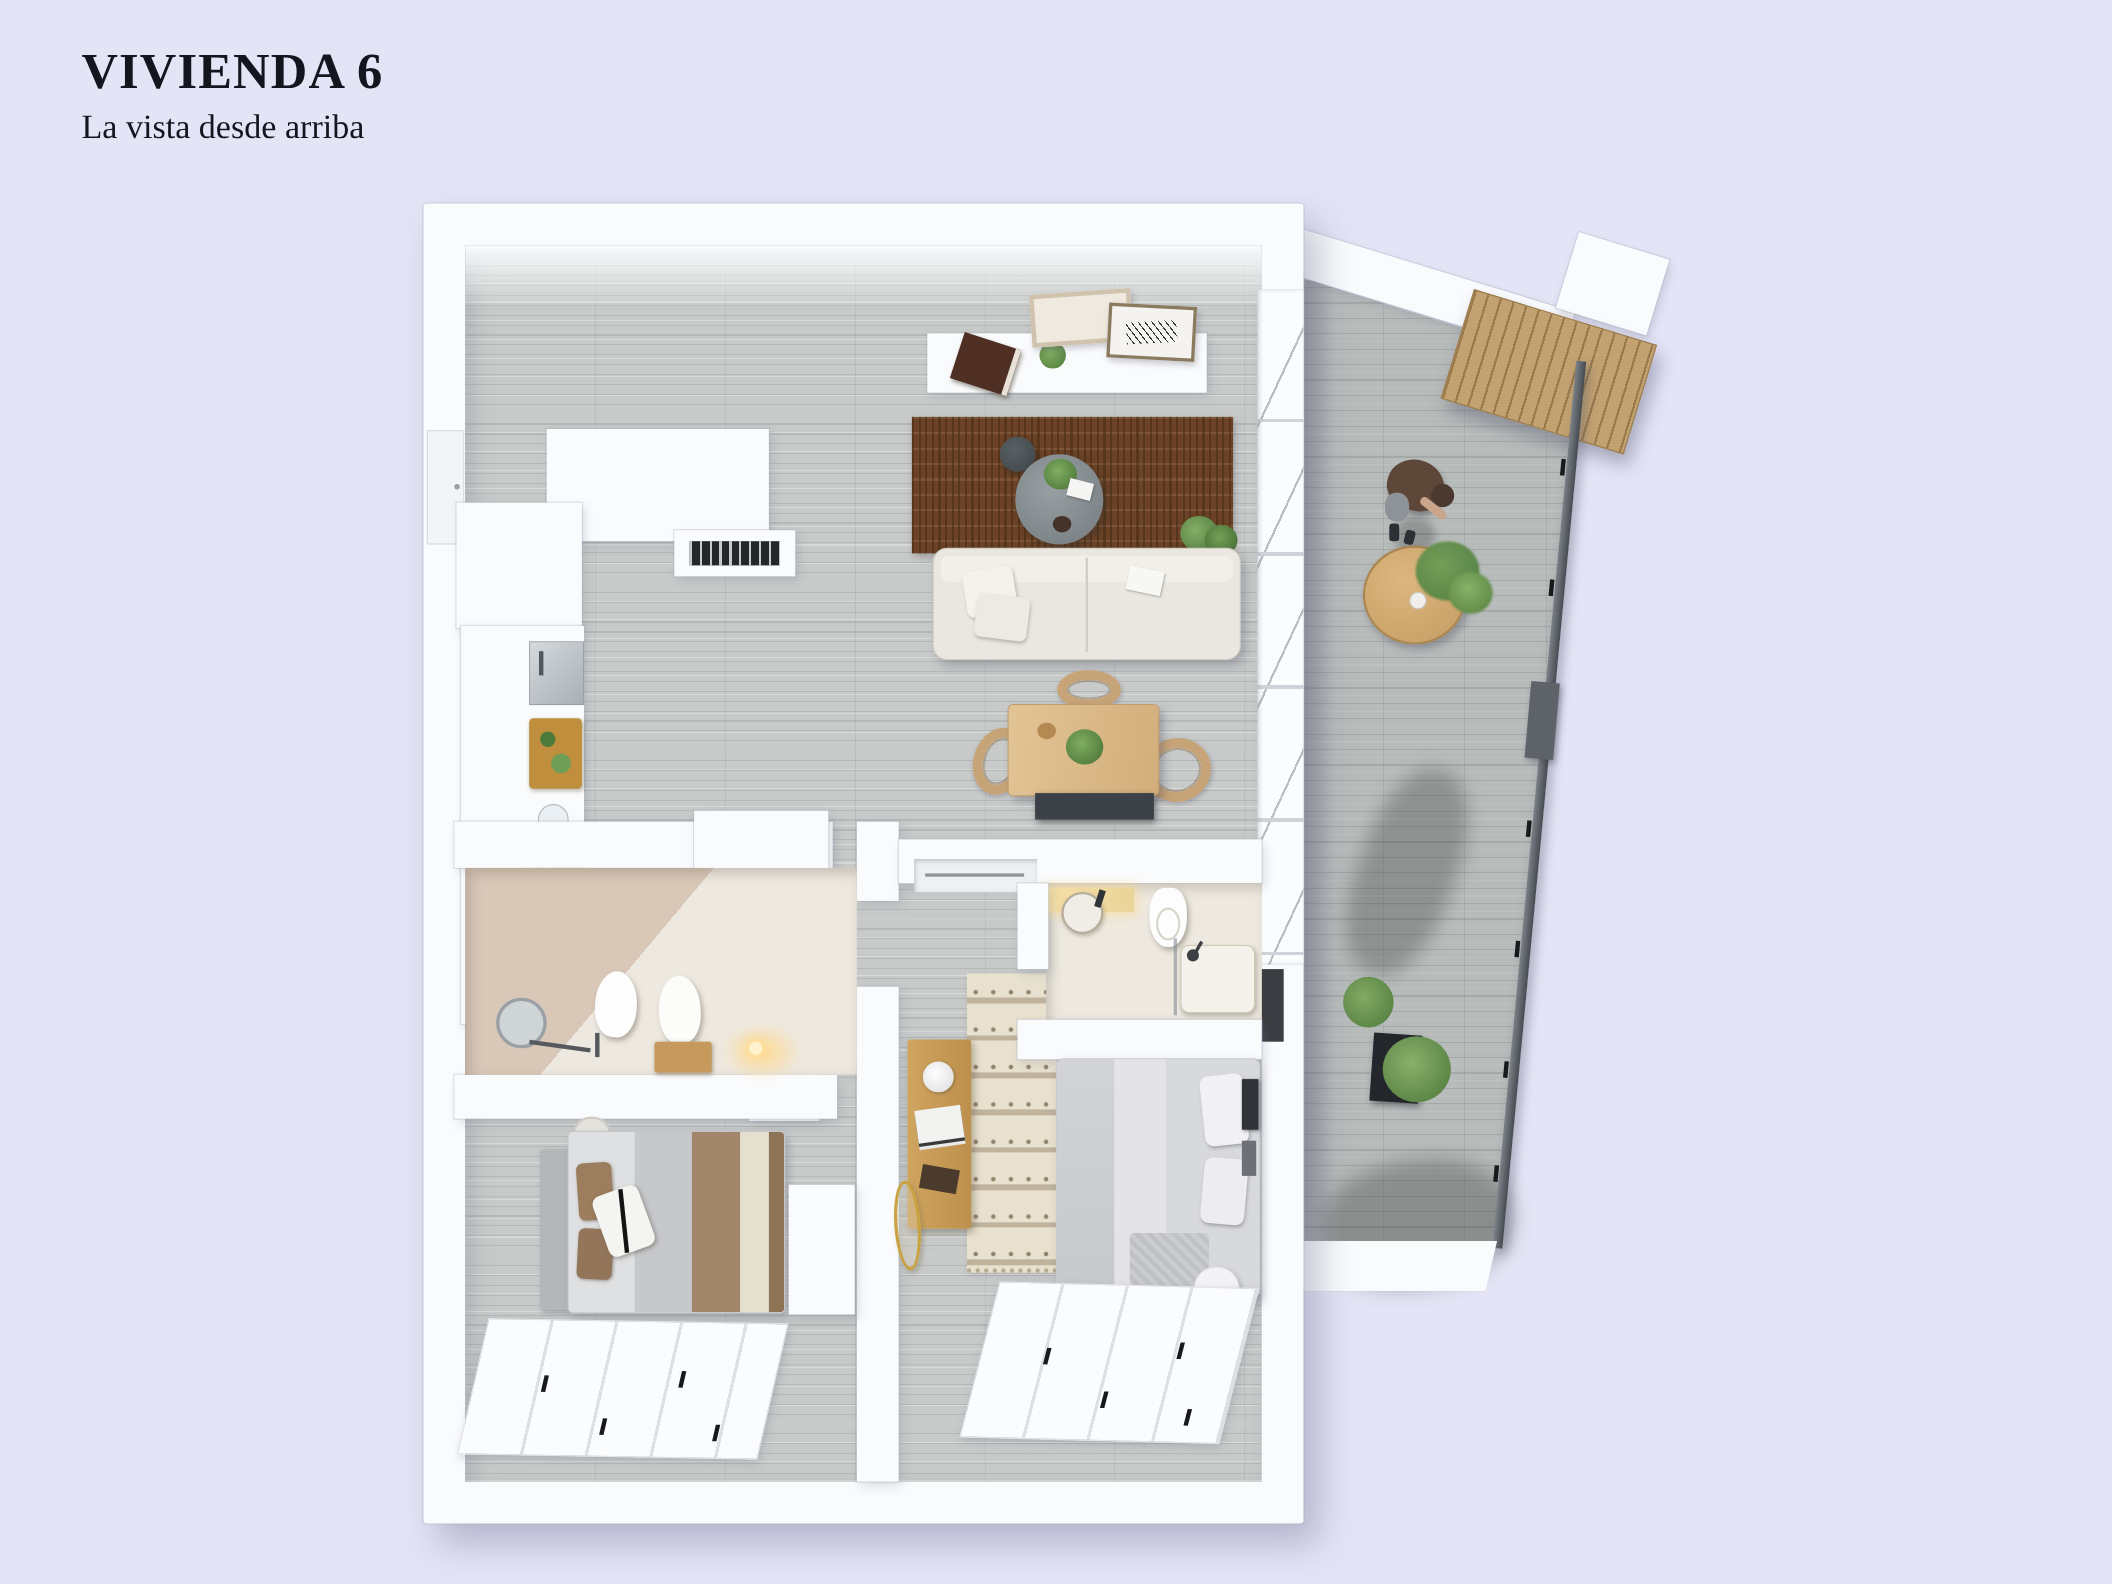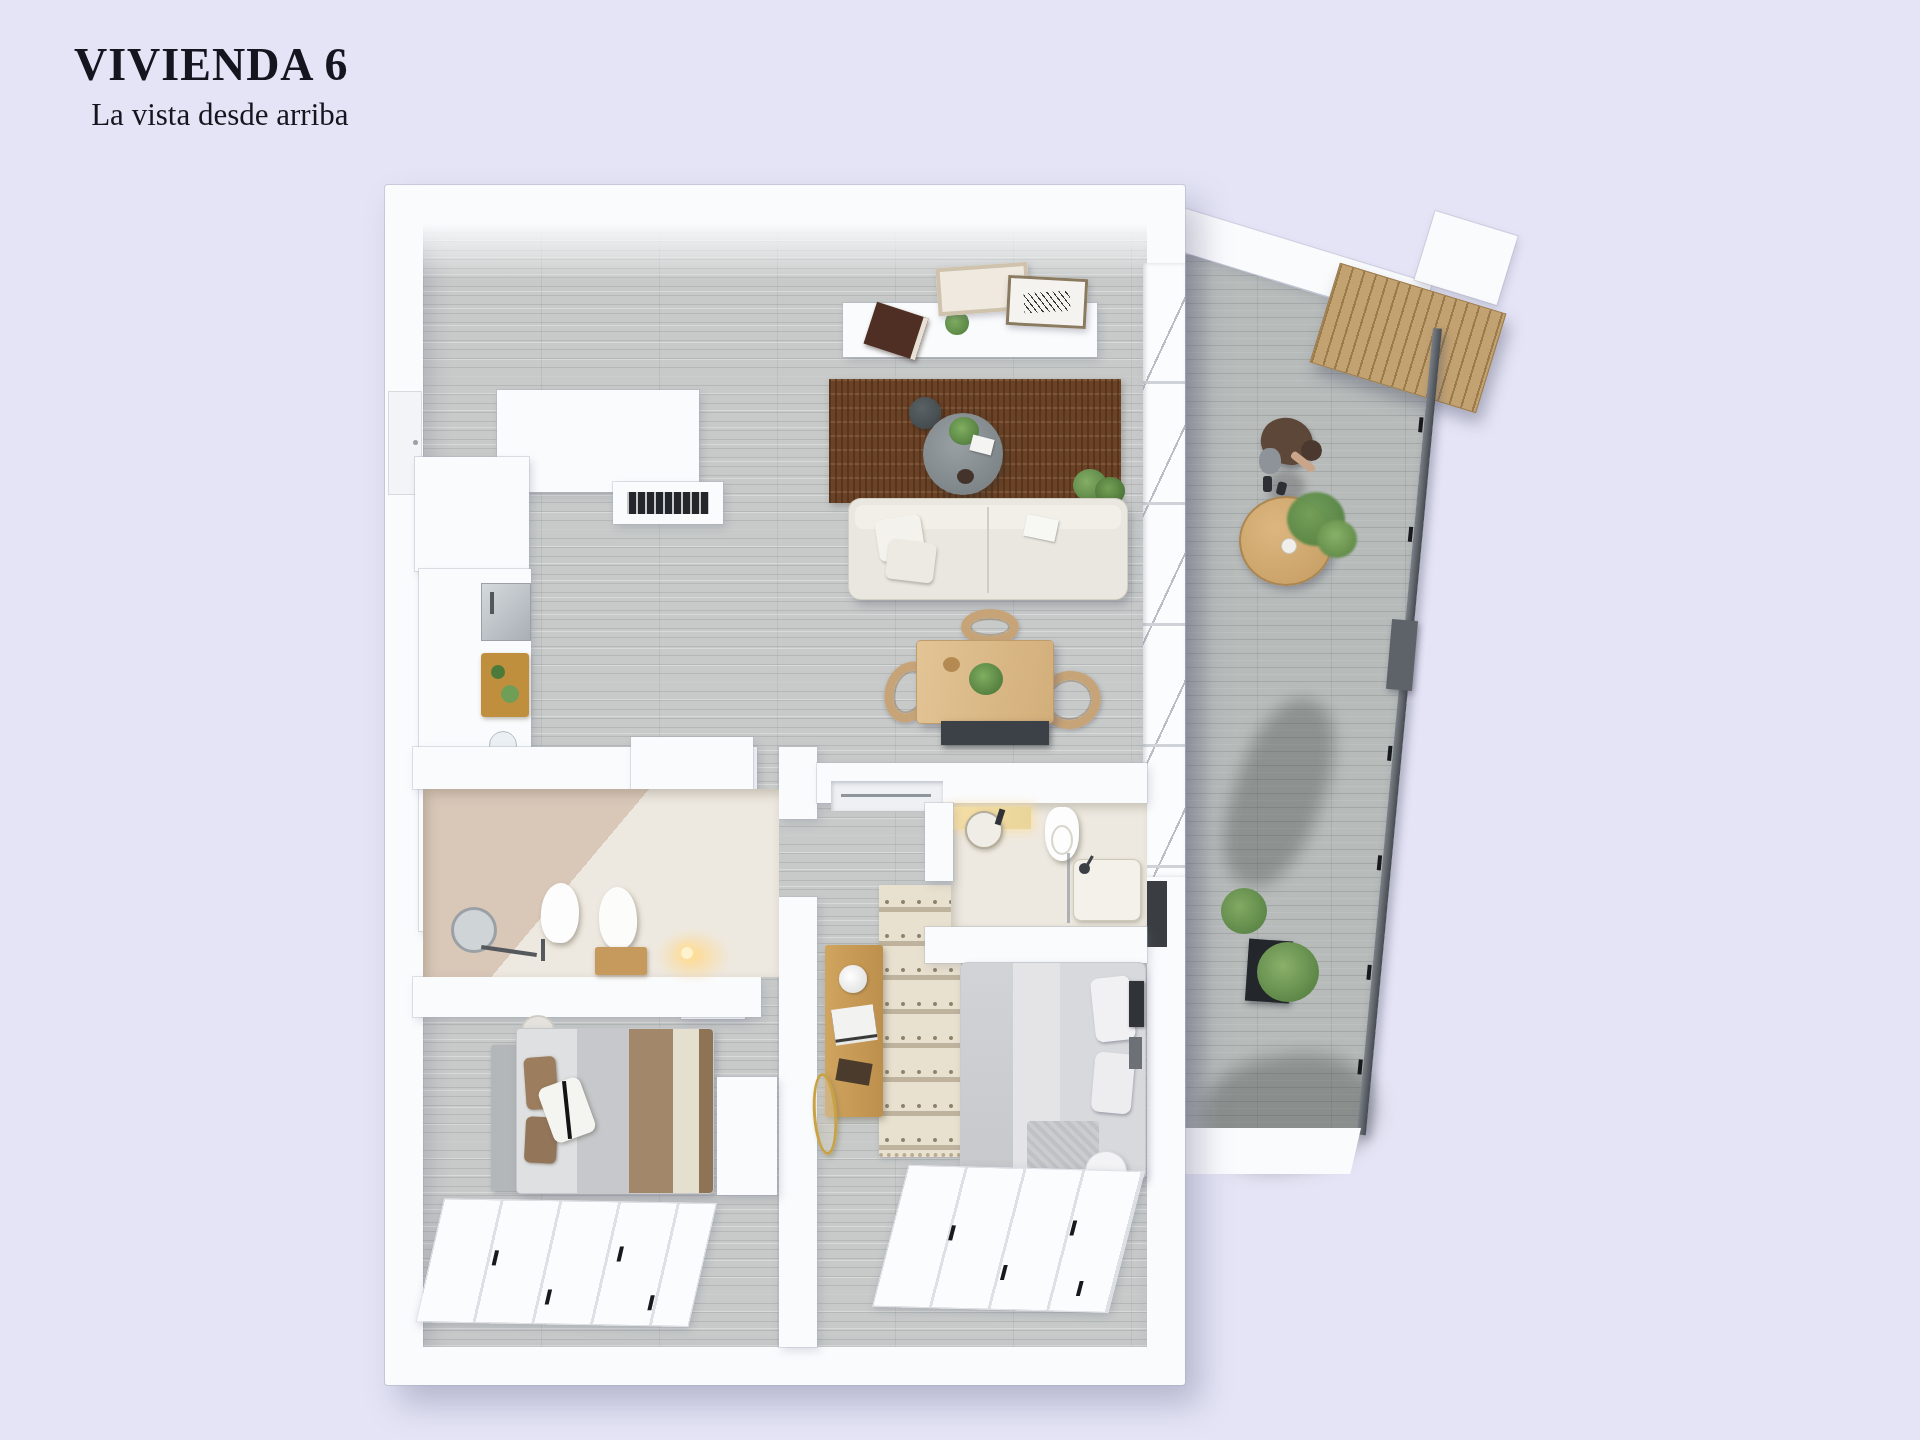--- a/index.html
+++ b/index.html
@@ -2,21 +2,21 @@
 <html style="--bg: #e4e4f6; --ink: #15151f; --wall: #fafbfd; --floor: #c7cac9; --balcony-floor: #b7bbba; --rug-brown: #6b4226; --rug-brown-dark: #452a14; --sofa: #e9e7df; --sofa-edge: #d2cfc3; --wood-table: #ddbd92; --wood-chair: #c7a478; --coffee-table: #81898c; --stool-dark: #454c50; --bench-dark: #3c4147; --stove: #17191c; --bed-light: #e2e2e5; --blanket-gray: #c6c8cb; --blanket-brown: #a3876a; --blanket-cream: #e5dfd0; --headboard: #b4b7ba; --desk-wood: #c79a58; --rug-pattern-base: #e9e1cf; --rug-pattern-mark: #9c8e76; --bath-beige: #d9c8b8; --bath-floor: #eee9e0; --warm-light: #ffd98c; --pergola: #c3a271; --pergola-line: #9a7c50; --railing: #5a6065; --person-shirt: #5c4738; --person-skin: #cba58a; --person-shorts: #8d9399; --plant-green: #6f9e57; --plant-green-dark: #4c7a3b; --planter-dark: #23262a; --gold: #c9a244; --book-brown: #4f2f23;"><head>
 <meta charset="utf-8">
 <style>
   :root{ --bg:#e4e4f6; }
   *{ margin:0; padding:0; box-sizing:border-box; }
   html,body{ width:1920px; height:1440px; }
   body{ background:var(--bg); font-family:"Liberation Serif", serif; overflow:hidden; }
   .canvas{ position:relative; width:1920px; height:1440px; background:var(--bg); }
 
   
-  .hdr{ position:absolute; left:74px; top:40px; color:var(--ink);text-align:right; }
+  .hdr{ position:absolute; left:74px; top:40px; color:var(--ink); }
   .hdr h1{ font-size:46px; font-weight:bold; letter-spacing:1px; line-height:1.1; }
   .hdr h2{ font-size:31px; font-weight:normal; margin-top:6px; }
 
   
   .abs{ position:absolute; }
   .plan{ position:absolute; left:385px; top:185px; width:1070px; height:1205px; }
 
   .wall{ position:absolute; background:var(--wall);
          box-shadow:0 0 0 1px rgba(170,175,190,.35), 3px 4px 9px rgba(115,120,140,.22); }
   .planks{ background-color:var(--floor);

